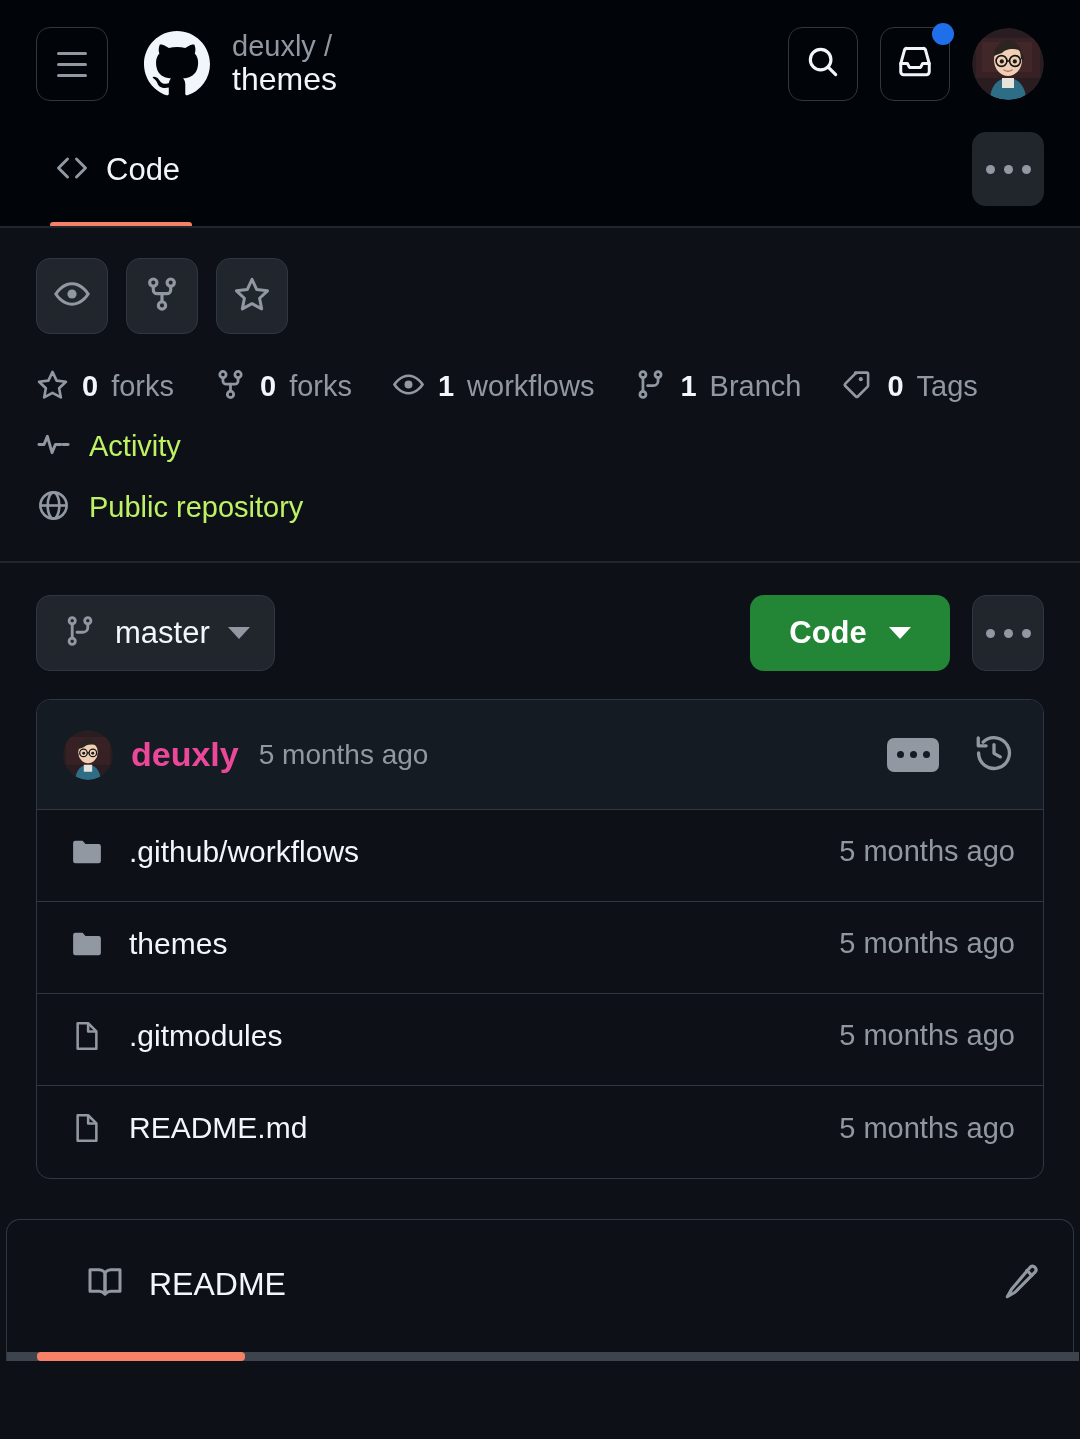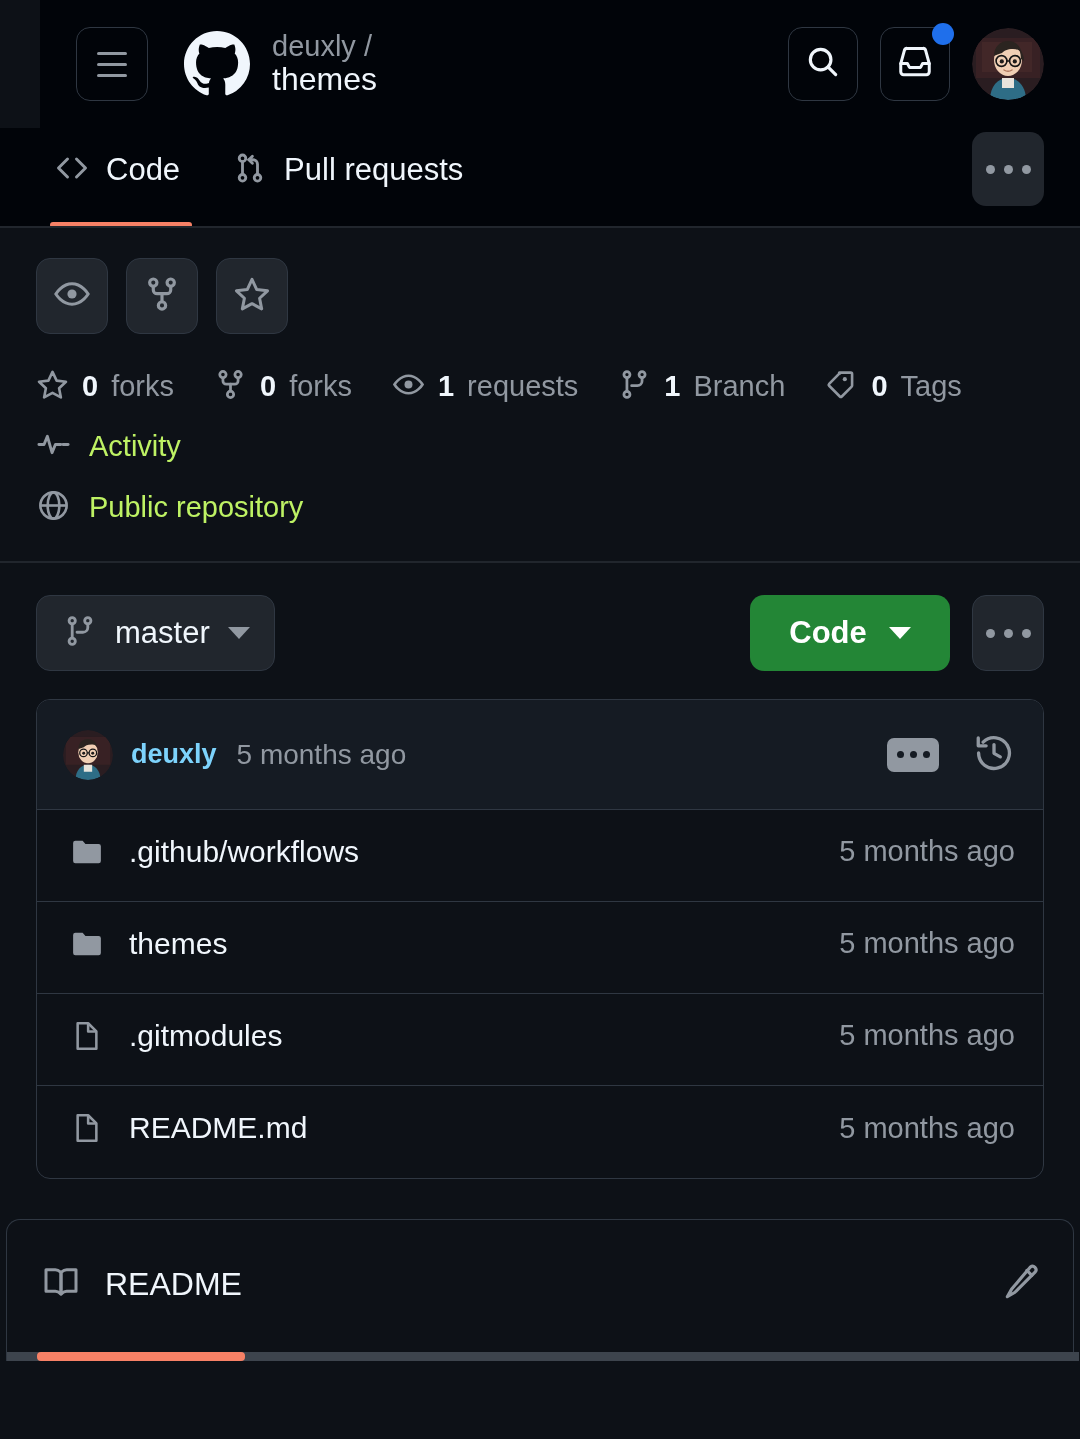--- a/index.html
+++ b/index.html
@@ -14,21 +14,20 @@
   }
 
   
   .header {
     background: #010409;
     height: 128px;
     display: flex;
     align-items: center;
     padding: 0 36px;
     gap: 0;
-    margin-left: 40px;
   }
   .hamburger-btn {
     width: 72px; height: 74px;
     border: 1px solid #2f3742;
     border-radius: 14px;
     display: flex; align-items: center; justify-content: center;
     flex-direction: column; gap: 8px;
     flex: 0 0 auto;
     background: transparent;
   }
@@ -265,22 +264,22 @@
     border-bottom: 1px solid #2f3742;
   }
   .commit-avatar {
     width: 50px; height: 50px;
     border-radius: 50%;
     overflow: hidden;
     flex: 0 0 auto;
   }
   .commit-author {
     margin-left: 18px;
-    font-size: 27px;
-    color: #7dd3fc;
+    font-size: 34px;
+    color: #ec4899;
     font-weight: 700;
     text-align: center;
   }
   .commit-time {
     margin-left: 20px;
     font-size: 28px;
     color: #9198a1;
   }
   .commit-spacer { flex: 1 1 auto; }
   .commit-msg-toggle {
@@ -327,20 +326,21 @@
     border-top: 1px solid #2f3742;
     border-left: 1px solid #2f3742;
     border-right: 1px solid #2f3742;
     border-top-left-radius: 14px;
     border-top-right-radius: 14px;
     margin-left: 6px;
     margin-right: 6px;
     height: 142px;
     position: relative;
     background: #0d1117;
+    padding-left: 44px;
   }
   .readme-head {
     display: flex; align-items: center;
     height: 128px;
     padding: 0 30px 0 34px;
   }
   .readme-label {
     margin-left: 24px;
     font-size: 32px;
     color: #f0f6fc;
@@ -445,33 +445,20 @@
       <span>
         <svg width="36" height="36" viewBox="0 0 24 24" fill="none" stroke="#9198a1" stroke-width="2" stroke-linecap="round" stroke-linejoin="round">
           <polyline points="9,6 3,12 9,18"></polyline>
             <polyline points="15,6 21,12 15,18"></polyline>
         </svg>
       </span>
       <span class="tab-label">Code</span>
     </div>
 
 
-    <div class="tab">
-      <span>
-        <svg width="36" height="36" viewBox="0 0 24 24" fill="none" stroke="#9198a1" stroke-width="1.9" stroke-linecap="round">
-          <circle cx="7" cy="5.5" r="2.2"></circle>
-            <circle cx="7" cy="18.5" r="2.2"></circle>
-            <circle cx="17" cy="18.5" r="2.2"></circle>
-          <line x1="7" y1="7.7" x2="7" y2="16.3"></line>
-          <path d="M17 16.3V9.5a3 3 0 0 0-3-3h-2.6"></path>
-          <polyline points="13.6,4.2 11.2,6.5 13.6,8.8"></polyline>
-        </svg>
-      </span>
-      <span class="tab-label">Pull requests</span>
-    </div>
 
 
   </div>
 
   <div class="nav-more">
     <i></i>
       <i></i>
       <i></i>
   </div>
   <div class="nav-underline"></div>
@@ -535,21 +522,21 @@
     </div>
 
     <div class="stat">
       <span>
         <svg width="33" height="33" viewBox="0 0 24 24" fill="none" stroke="#9198a1" stroke-width="1.9">
           <path d="M1.8 12S5.6 5.6 12 5.6 22.2 12 22.2 12 18.4 18.4 12 18.4 1.8 12 1.8 12Z"></path>
           <circle cx="12" cy="12" r="2.9" fill="#9198a1" stroke="none"></circle>
         </svg>
       </span>
       <span class="num">1</span>
-      <span class="lbl">requests</span>
+      <span class="lbl">workflows</span>
     </div>
 
     <div class="stat">
       <span>
         <svg width="33" height="33" viewBox="0 0 24 24" fill="none" stroke="#9198a1" stroke-width="2" stroke-linecap="round">
           <circle cx="6.5" cy="4.8" r="2.2"></circle>
             <circle cx="17.5" cy="4.8" r="2.2"></circle>
             <circle cx="6.5" cy="19.2" r="2.2"></circle>
           <line x1="6.5" y1="7" x2="6.5" y2="17"></line>
           <path d="M17.5 7v2.5a3.4 3.4 0 0 1-3.4 3.4H9.9"></path>

